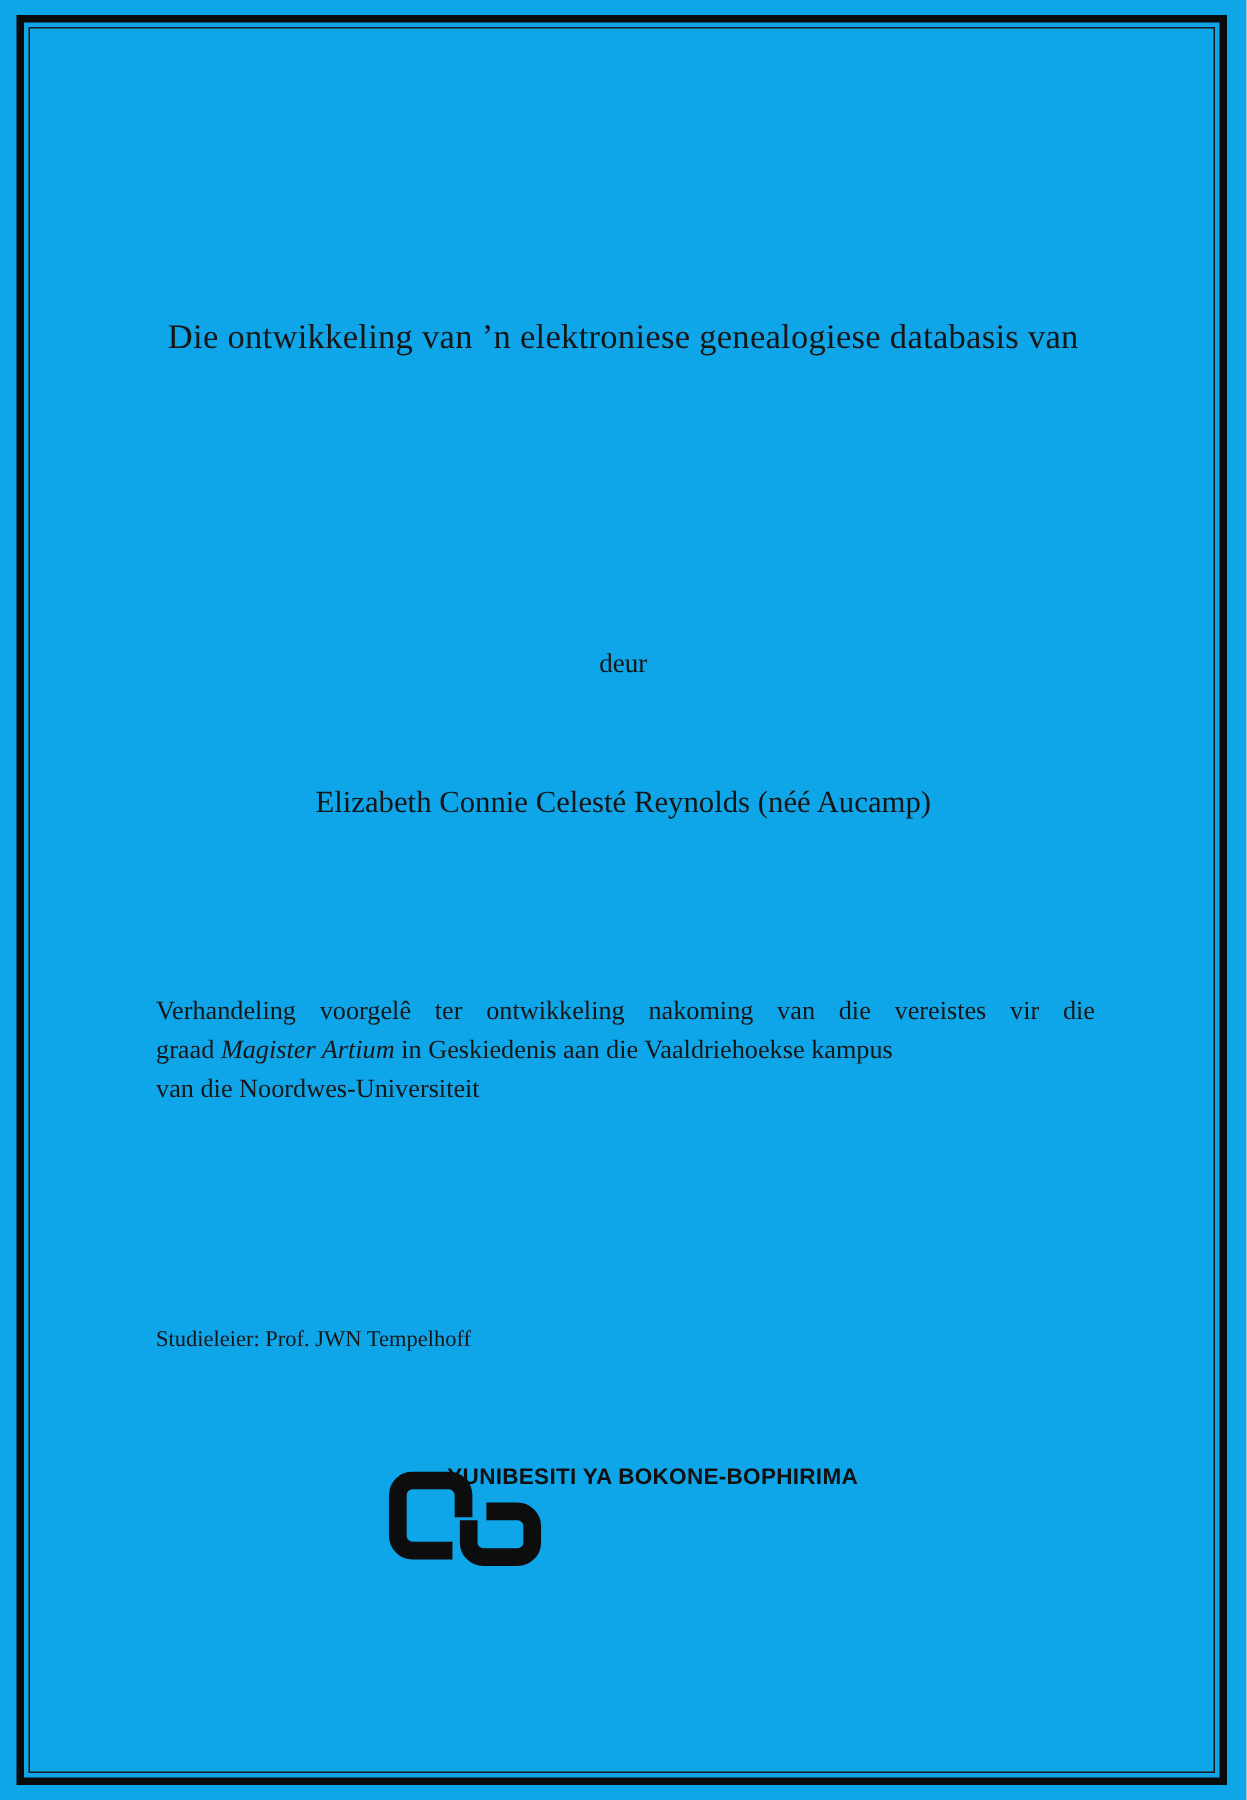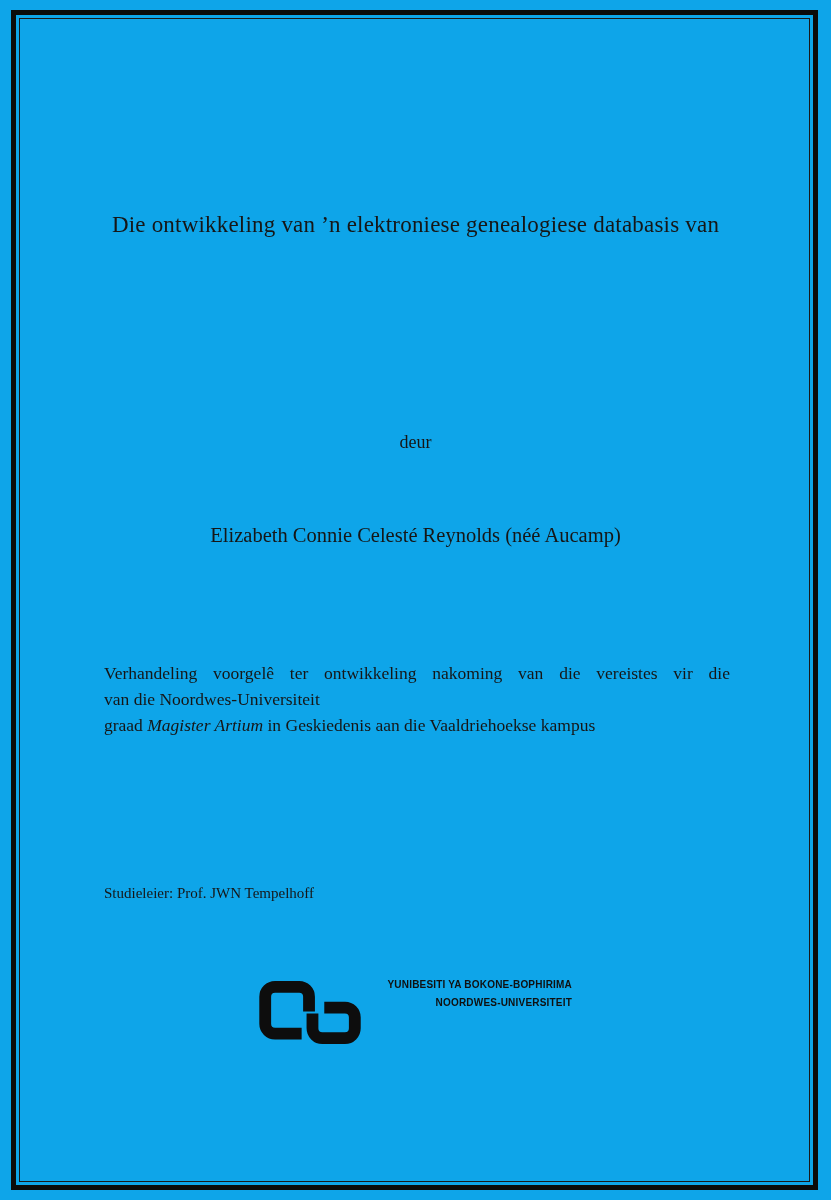--- a/index.html
+++ b/index.html
@@ -77,21 +77,21 @@
     width: 103px; height: 64px;
   }
   .logo-text {
     position: absolute;
     left: 280px; top: 976px;
     width: 292px;
     text-align: right;
     white-space: nowrap;
     font-family: "Liberation Sans", sans-serif;
     font-weight: 700;
-    font-size: 10px;
+    font-size: 15px;
     line-height: 17.5px;
     letter-spacing: 0.2px;
     color: #101010;
   }
 </style>
 </head>
 <body>
 
 <div class="page">
 
@@ -101,33 +101,32 @@
   <div class="title-block">
     <div>Die ontwikkeling van ’n elektroniese genealogiese databasis van</div>
   </div>
 
   <div class="byline">deur</div>
 
   <div class="author-line">Elizabeth Connie Celesté Reynolds (néé Aucamp)</div>
 
   <div class="statement">
     <div class="justified">Verhandeling voorgelê ter ontwikkeling nakoming van die vereistes vir die</div>
+    <div><span>graad </span><span class="italic">Magister Artium</span><span> in Geskiedenis aan die Vaaldriehoekse kampus</span></div>
     <div>van die Noordwes-Universiteit</div>
-    <div><span>graad </span><span class="italic">Magister Artium</span><span> in Geskiedenis aan die Vaaldriehoekse kampus</span></div>
   </div>
 
   <div class="signoff">
     <div>Studieleier: Prof. JWN Tempelhoff</div>
   </div>
 
   <svg class="logo-mark" viewBox="0 0 104 65" xmlns="http://www.w3.org/2000/svg" aria-hidden="true">
     <g fill="none" stroke="#0d0d0d" stroke-width="12" stroke-linecap="butt">
       <path d="M 50.5 31 L 50.5 16 A 10 10 0 0 0 40.5 6 L 16 6 A 10 10 0 0 0 6 16 L 6 43.5 A 10 10 0 0 0 16 53.5 L 43 53.5"></path>
       <path d="M 54 33 L 54 48 A 10 10 0 0 0 64 58 L 87 58 A 10 10 0 0 0 97 48 L 97 37 A 10 10 0 0 0 87 27 L 66 27"></path>
     </g>
   </svg>
 
   <div class="logo-text">
     <div>YUNIBESITI YA BOKONE-BOPHIRIMA</div>
-    <div>NOORDWES-UNIVERSITEIT</div>
   </div>
 
 </div>
 
 </body></html>

